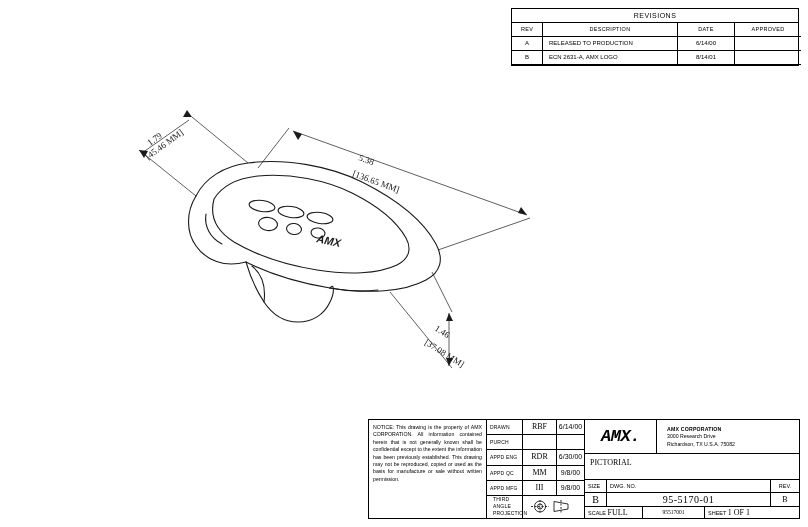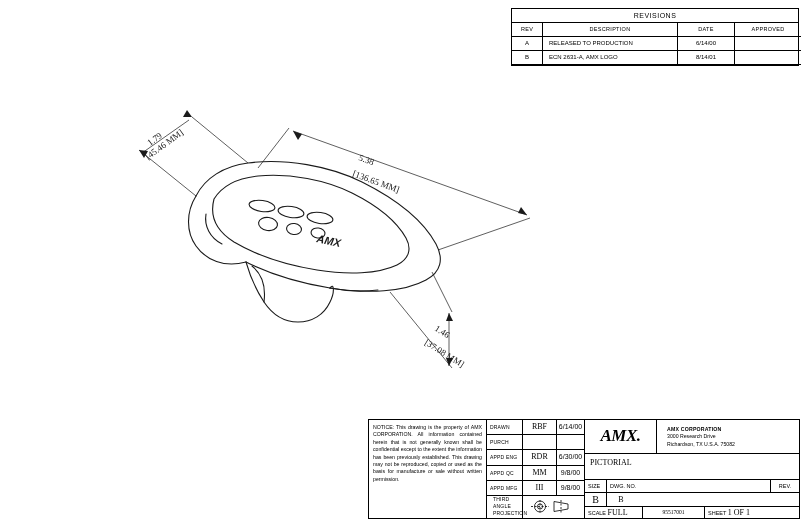--- a/index.html
+++ b/index.html
@@ -175,21 +175,21 @@
   }
   .tb-logo {
     width: 72px;
     border-right: 1px solid #000;
     display: flex;
     align-items: center;
     justify-content: center;
     box-sizing: border-box;
   }
   .amx-logo {
-    font-family: Liberation Serif, serif;
+    font-family: Liberation Mono, monospace;
     font-weight: bold;
     font-style: italic;
     font-size: 17px;
     letter-spacing: -0.5px;
     position: relative;
     text-align: right;
   }
   .amx-logo .dot {
     font-size: 17px;
   }
@@ -461,20 +461,21 @@
       </div>
 
       <div class="tb-row3">
         <div class="cell c-size">SIZE</div>
         <div class="cell c-dwgno">DWG. NO.</div>
         <div class="cell c-revcol">REV.</div>
       </div>
 
       <div class="tb-row3b">
         <div class="tb-size-big">B</div>
+        <div class="tb-dwg-big">95-5170-01</div>
         <div class="tb-rev-big">B</div>
       </div>
 
       <div class="tb-bottom">
         <div class="cell b-scale">
           <span>SCALE</span>
           <span class="val">FULL</span>
         </div>
         <div class="cell b-num">95517001</div>
         <div class="cell b-sheet">

